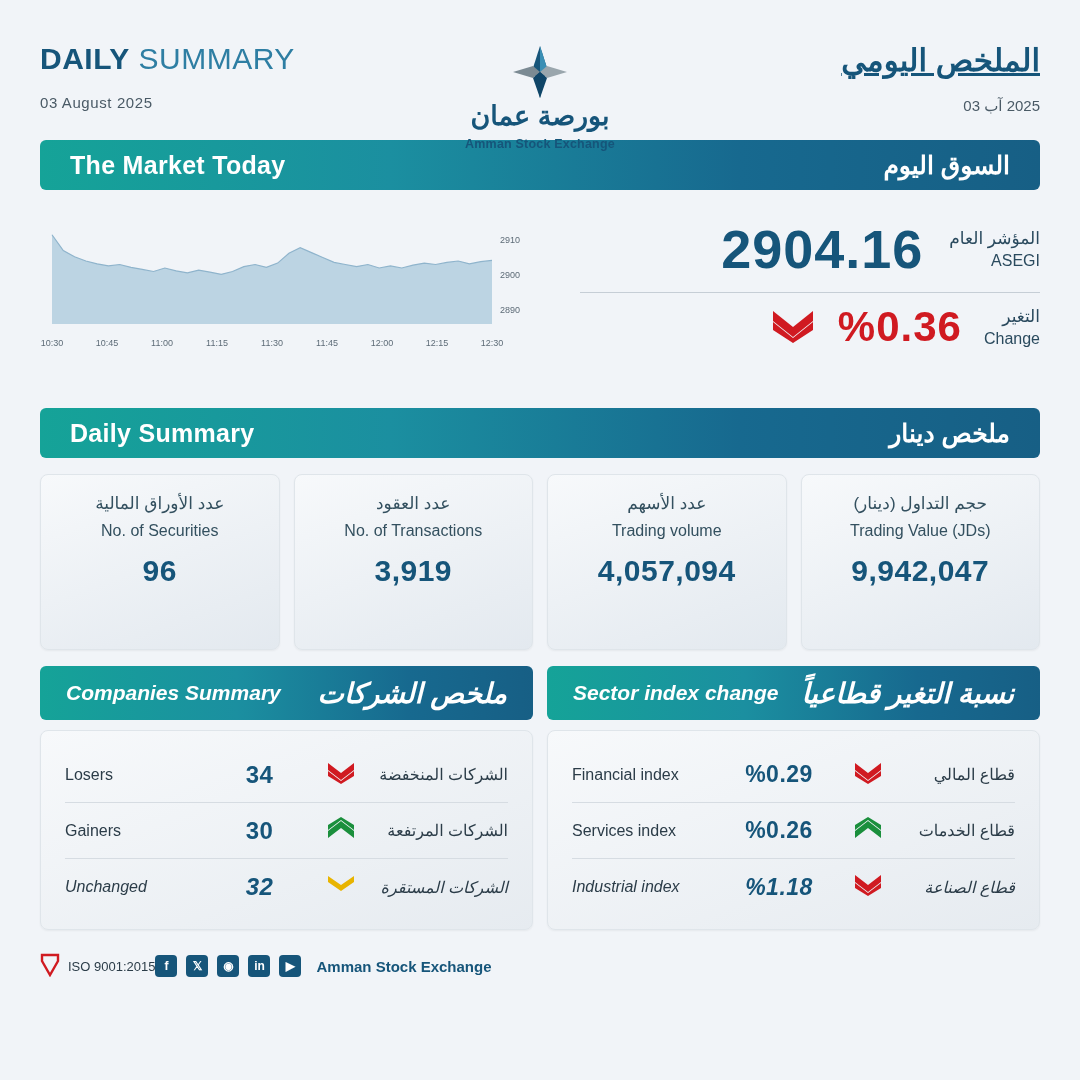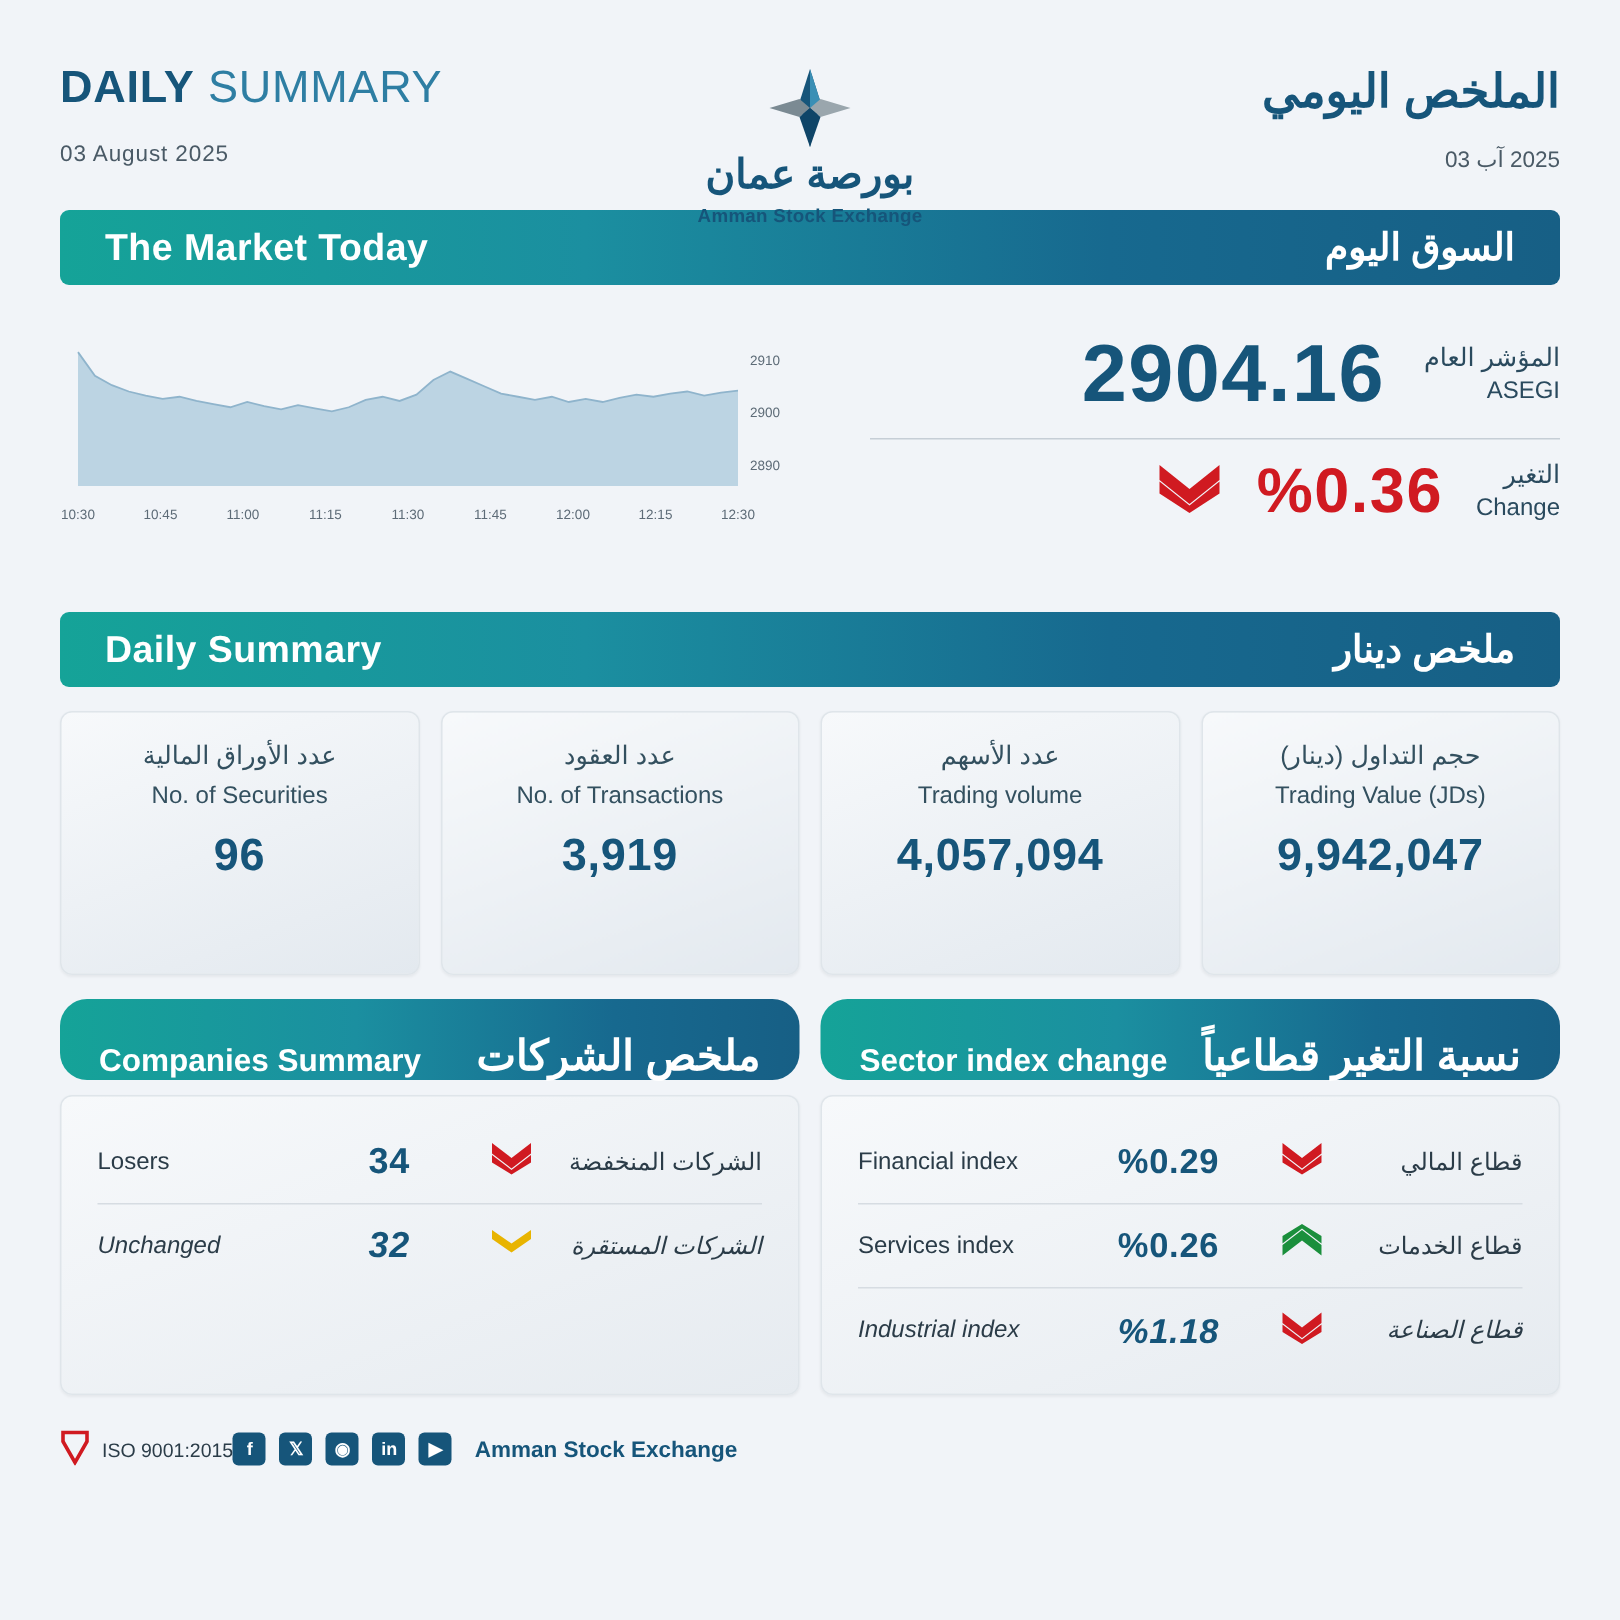--- a/index.html
+++ b/index.html
@@ -12,21 +12,21 @@
   .page { position: relative; width: 1080px; height: 1080px; padding: 0 40px; }
 
   
   .header { display: flex; align-items: flex-start; justify-content: space-between; padding-top: 42px; height: 140px; }
   .hdr-left { width: 330px; }
   .hdr-title { font-size: 30px; letter-spacing: .5px; color: #1a6a8f; }
   .hdr-title b { color: #16557a; font-weight: bold; }
   .hdr-title span.light { color: #2e7ea3; font-weight: normal; }
   .hdr-date { margin-top: 18px; font-size: 15px; color: #4a5a66; letter-spacing: .6px; }
   .hdr-right { width: 330px; text-align: right; }
-  .hdr-title-ar { font-size: 31px; font-weight: bold; color: #16557a; direction: rtl; }
+  .hdr-title-ar { font-size: 31px; font-weight: bold; color: #16557a; direction: rtl; text-decoration: underline; }
   .hdr-date-ar { margin-top: 18px; font-size: 15px; color: #4a5a66; direction: rtl; }
 
   .logo { width: 200px; text-align: center; padding-top: 4px; }
   .logo-mark { height: 52px; display: flex; align-items: center; justify-content: center; }
   .logo-ar { font-size: 27px; font-weight: bold; color: #16557a; direction: rtl; letter-spacing: 1px; margin-top: 2px;}
   .logo-en { font-size: 12.5px; font-weight: bold; color: #16557a; margin-top: 5px; letter-spacing: .2px; }
 
   
   .band {
     height: 50px; border-radius: 6px; display: flex; align-items: center;
@@ -63,23 +63,24 @@
     box-shadow: 0 1px 2px rgba(0,0,0,.05);
   }
   .stat-ar { font-size: 17px; color: #33505f; direction: rtl; }
   .stat-en { font-size: 16px; color: #33505f; margin-top: 8px; }
   .stat-val { font-size: 30px; font-weight: bold; color: #16557a; margin-top: 14px; letter-spacing: .5px; }
 
   
   .panels { display: flex; gap: 14px; margin-top: 16px; }
   .panel { flex: 1; }
   .panel-band {
-    height: 54px; border-radius: 18px; display: flex; align-items: flex-end;
+    height: 54px; border-radius: 6px; display: flex; align-items: center;
     justify-content: space-between; padding: 0 26px; color: #fff;
     background: linear-gradient(90deg, #15a398 0%, #1b8fa0 40%, #17698f 75%, #175f85 100%);
+    font-style: italic;
   }
   .panel-band-en { font-size: 21px; font-weight: bold; }
   .panel-band-ar { font-size: 28px; font-weight: bold; direction: rtl; }
   .panel-body {
     margin-top: 10px; border-radius: 8px; padding: 16px 24px;
     background: linear-gradient(160deg,#f7f9fb 0%, #e6ebf0 100%);
     border: 1px solid #dfe5ea; height: 200px;
     box-shadow: 0 1px 2px rgba(0,0,0,.05);
   }
   .prow { display: flex; align-items: center; height: 56px; border-bottom: 1px solid #d6dce2; }
@@ -226,20 +227,31 @@
           <div class="prow-num">34</div>
           <div class="prow-icon">
             <svg width="30" height="24" viewBox="0 0 30 24">
                 <polygon points="2,2 15,12 28,2 28,9 15,19 2,9" fill="#d01a21"></polygon>
                 <polygon points="2,10 15,20 28,10 28,15 15,23 2,15" fill="#d01a21"></polygon>
               </svg>
           </div>
           <div class="prow-ar">الشركات المنخفضة</div>
         </div>
         <div class="prow">
+          <div class="prow-en">Gainers</div>
+          <div class="prow-num">30</div>
+          <div class="prow-icon">
+            <svg width="30" height="24" viewBox="0 0 30 24">
+                <polygon points="2,21 15,11 28,21 28,14 15,4 2,14" fill="#1a8f3c"></polygon>
+                <polygon points="2,13 15,3 28,13 28,8 15,0 2,8" fill="#1a8f3c"></polygon>
+              </svg>
+          </div>
+          <div class="prow-ar">الشركات المرتفعة</div>
+        </div>
+        <div class="prow">
           <div class="prow-en">Unchanged</div>
           <div class="prow-num">32</div>
           <div class="prow-icon">
             <svg width="30" height="24" viewBox="0 0 30 24">
               <polygon points="2,3 15,12 28,3 28,9 15,18 2,9" fill="#e8b400"></polygon>
               <polygon points="2,13 15,22 28,13 28,18 15,24 2,18" fill="#e8b400" opacity="0"></polygon>
               <polygon points="2,21 15,12 28,21 28,15 15,6 2,15" fill="#e8b400" opacity="0"></polygon>
             </svg>
           </div>
           <div class="prow-ar">الشركات المستقرة</div>

